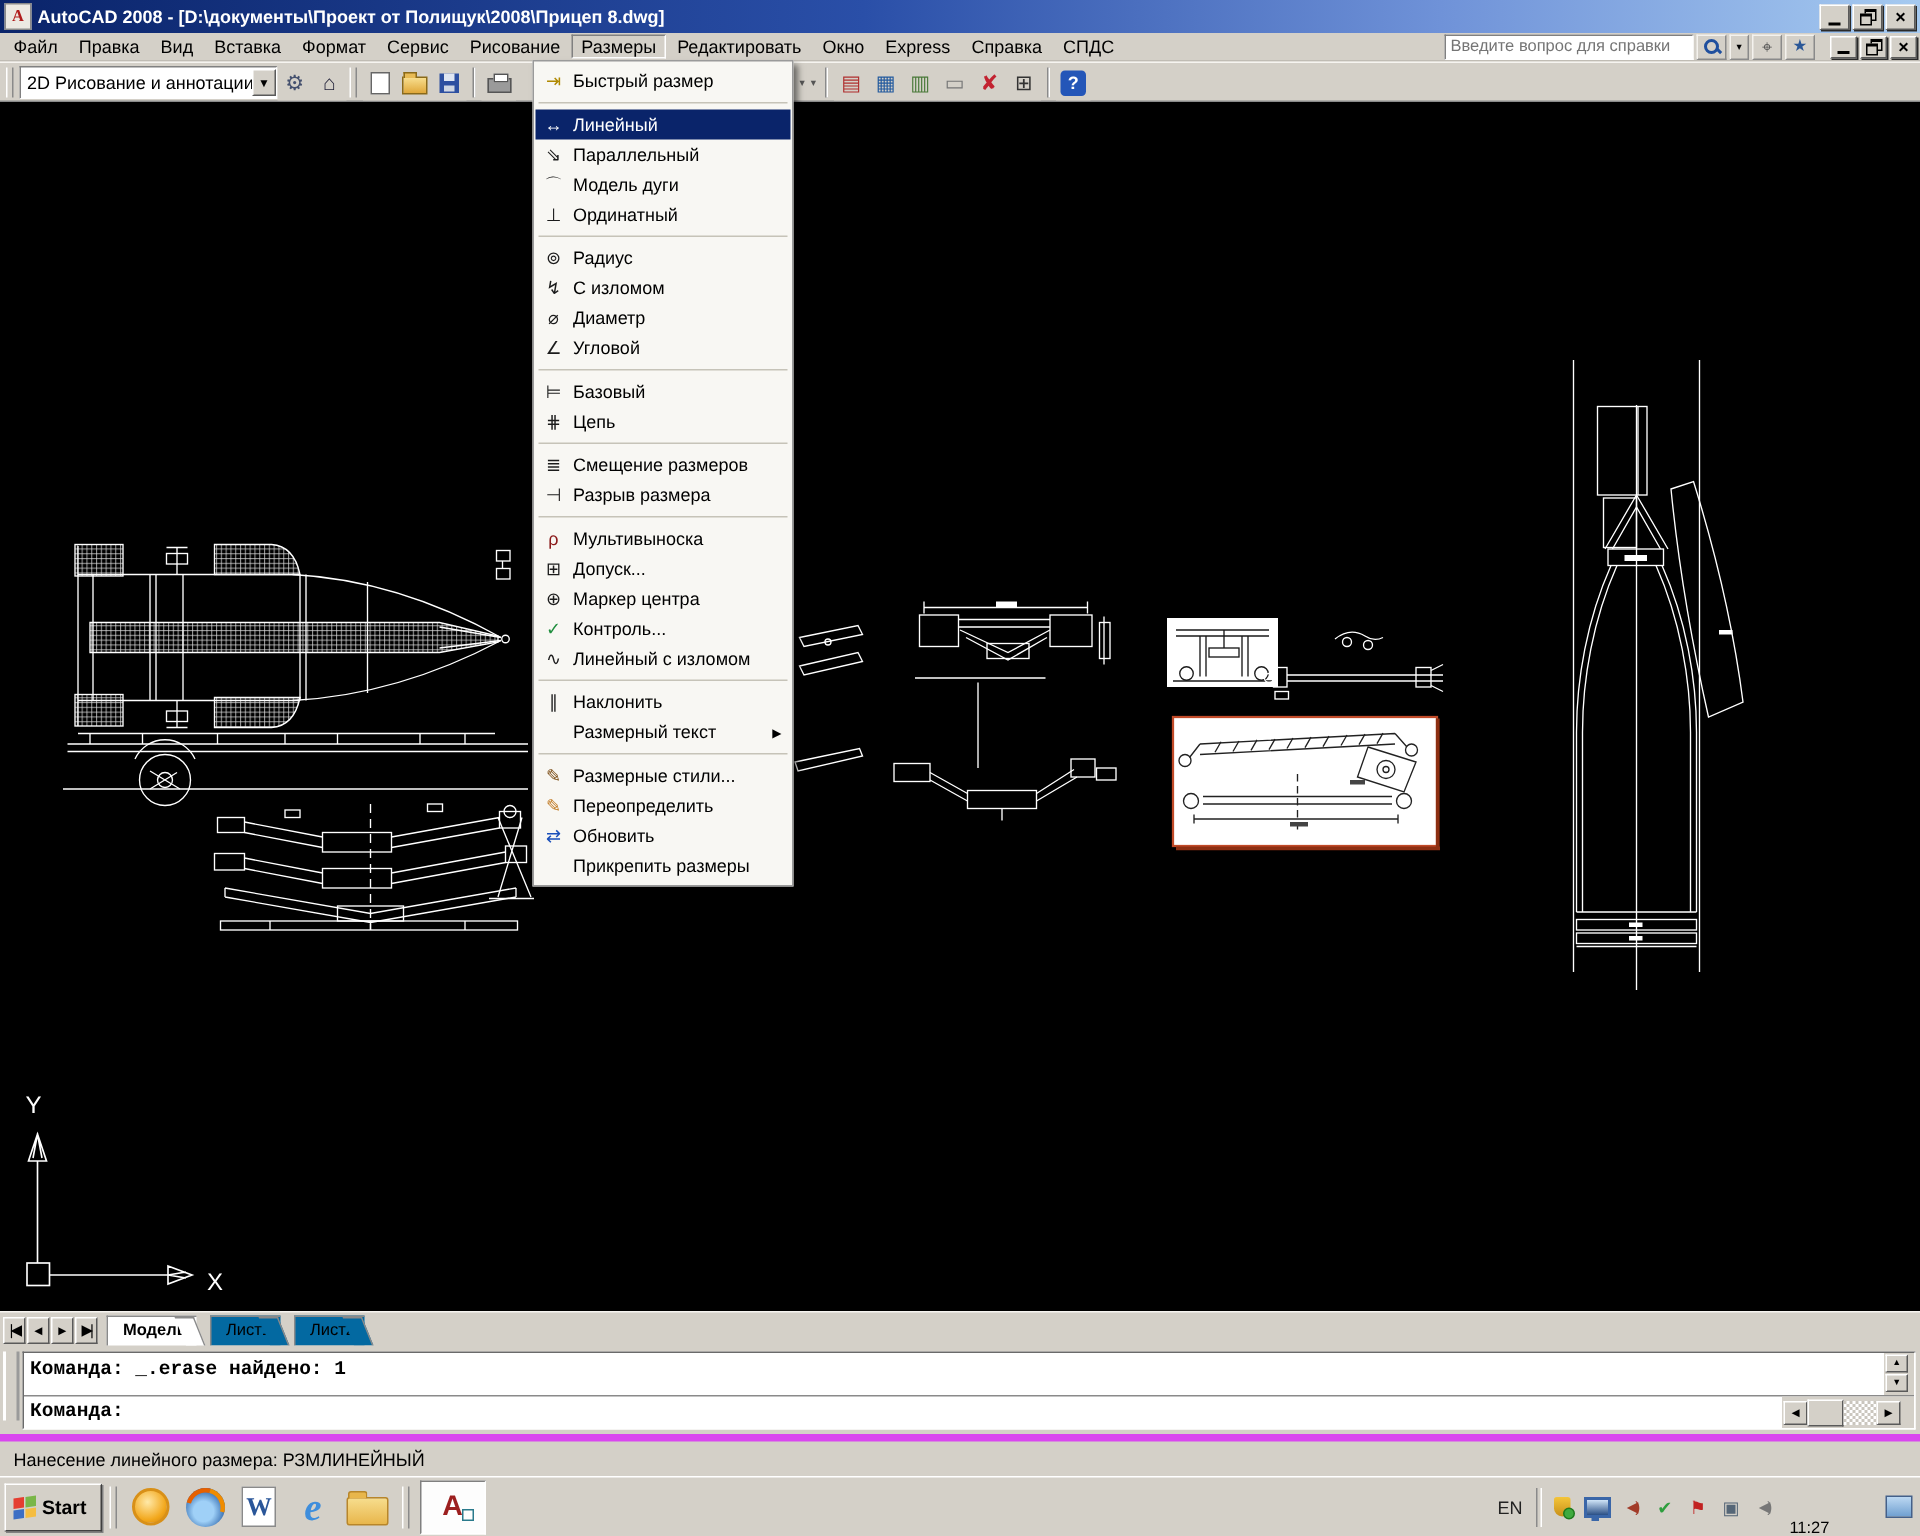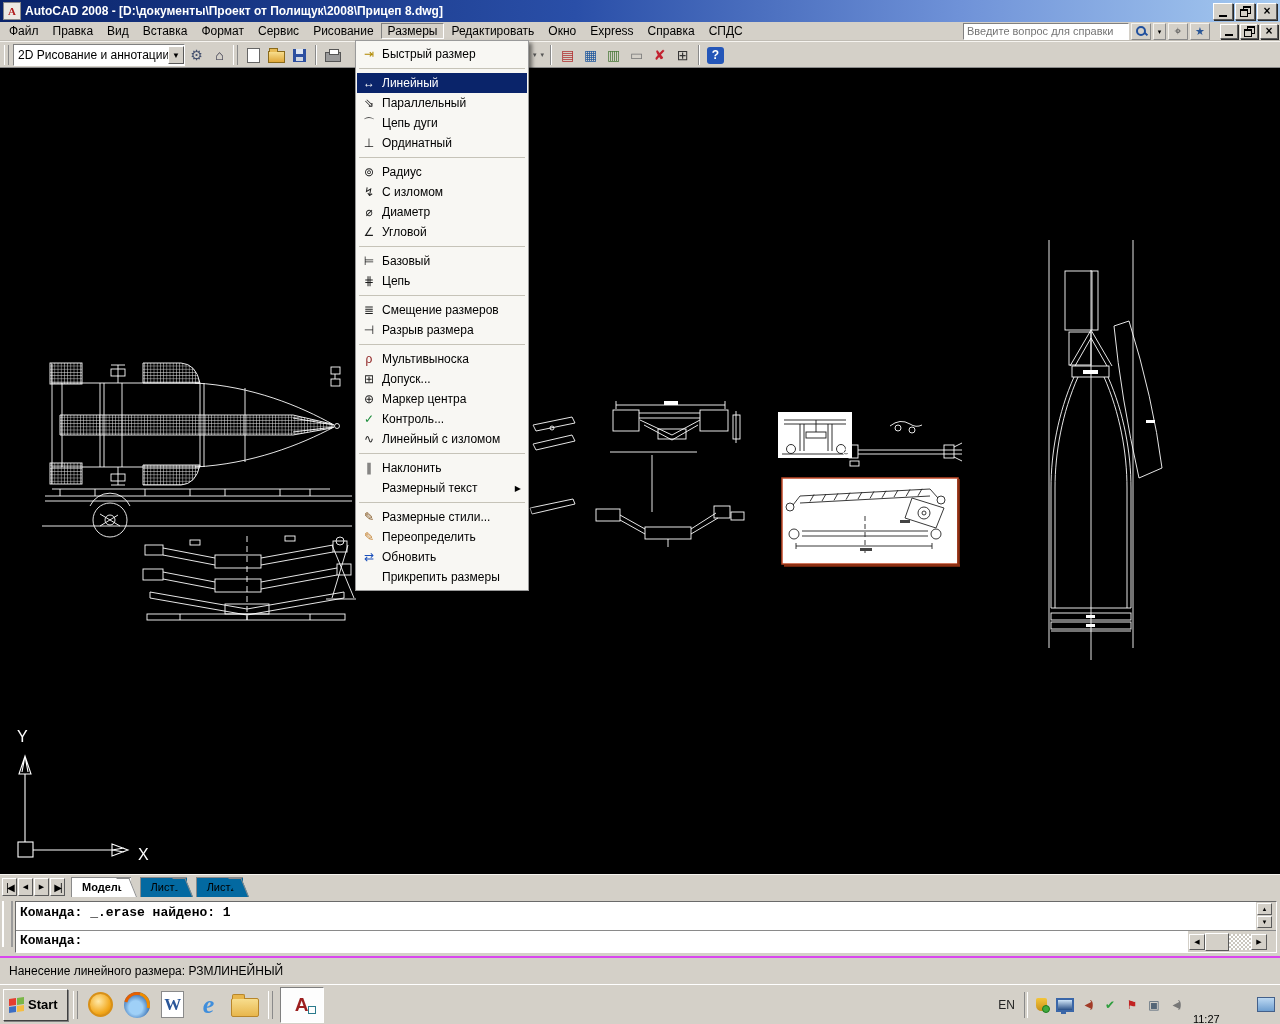--- a/index.html
+++ b/index.html
@@ -106,21 +106,21 @@
   .cmd-row2{height:21px;border-top:1px solid #8a8a8a;display:flex;align-items:stretch;}
   .cmd-input{flex:1;font:bold 13px "Liberation Mono",monospace;padding:2px 2px 0 4px;white-space:pre;}
   .hscroll{width:86px;display:flex;align-items:center;background:#d4d0c8;padding:1px;gap:0;}
   .hthumb{width:22px;height:16px;background:#d4d0c8;border:1px solid;border-color:#fff #5a5a5a #5a5a5a #fff;}
   .htrack{width:22px;height:16px;background:repeating-conic-gradient(#fff 0 25%,#cac6be 0 50%) 0 0/4px 4px;}
   .hbtn{width:16px;height:16px;background:#d4d0c8;border:1px solid;border-color:#fff #5a5a5a #5a5a5a #fff;
     font-size:7px;display:flex;align-items:center;justify-content:center;box-sizing:border-box;}
 
   
   .statusbar{position:absolute;left:0;top:956px;width:100%;height:28px;background:#d4d0c8;display:flex;
-    align-items:center;font-size:12px;padding-left:9px;box-sizing:border-box;border-top:2px solid #d946ef;}
+    align-items:center;font-size:12px;padding-left:9px;box-sizing:border-box;border-top:5px solid #d946ef;}
 
   
   .taskbar{position:absolute;left:0;top:984px;width:100%;height:40px;background:#d4d0c8;
     border-top:1px solid #fff;display:flex;align-items:center;box-sizing:border-box;padding:0 3px;}
   .start-btn{height:30px;display:flex;align-items:center;gap:4px;padding:0 9px 0 5px;font-weight:bold;font-size:13px;
     background:#d4d0c8;border:1px solid;border-color:#fff #404040 #404040 #fff;box-shadow:1px 1px 0 #808080;}
   .flag{width:15px;height:14px;display:grid;grid-template-columns:1fr 1fr;grid-template-rows:1fr 1fr;gap:1px;transform:skewY(-8deg);}
   .flag i{display:block;}
   .flag i:nth-child(1){background:#e53e30;}.flag i:nth-child(2){background:#7ab648;}
   .flag i:nth-child(3){background:#3d6fc4;}.flag i:nth-child(4){background:#f5bd41;}
@@ -451,21 +451,21 @@
       <div class="menu-item hl">
         <span class="mi-icon">↔</span>
         <span class="mi-label">Линейный</span>
       </div>
       <div class="menu-item">
         <span class="mi-icon">⇘</span>
         <span class="mi-label">Параллельный</span>
       </div>
       <div class="menu-item">
         <span class="mi-icon">⌒</span>
-        <span class="mi-label">Цепь дуги</span>
+        <span class="mi-label">Модель дуги</span>
       </div>
       <div class="menu-item">
         <span class="mi-icon">⊥</span>
         <span class="mi-label">Ординатный</span>
       </div>
       <div class="menu-sep"></div>
       <div class="menu-item">
         <span class="mi-icon">⊚</span>
         <span class="mi-label">Радиус</span>
       </div>

